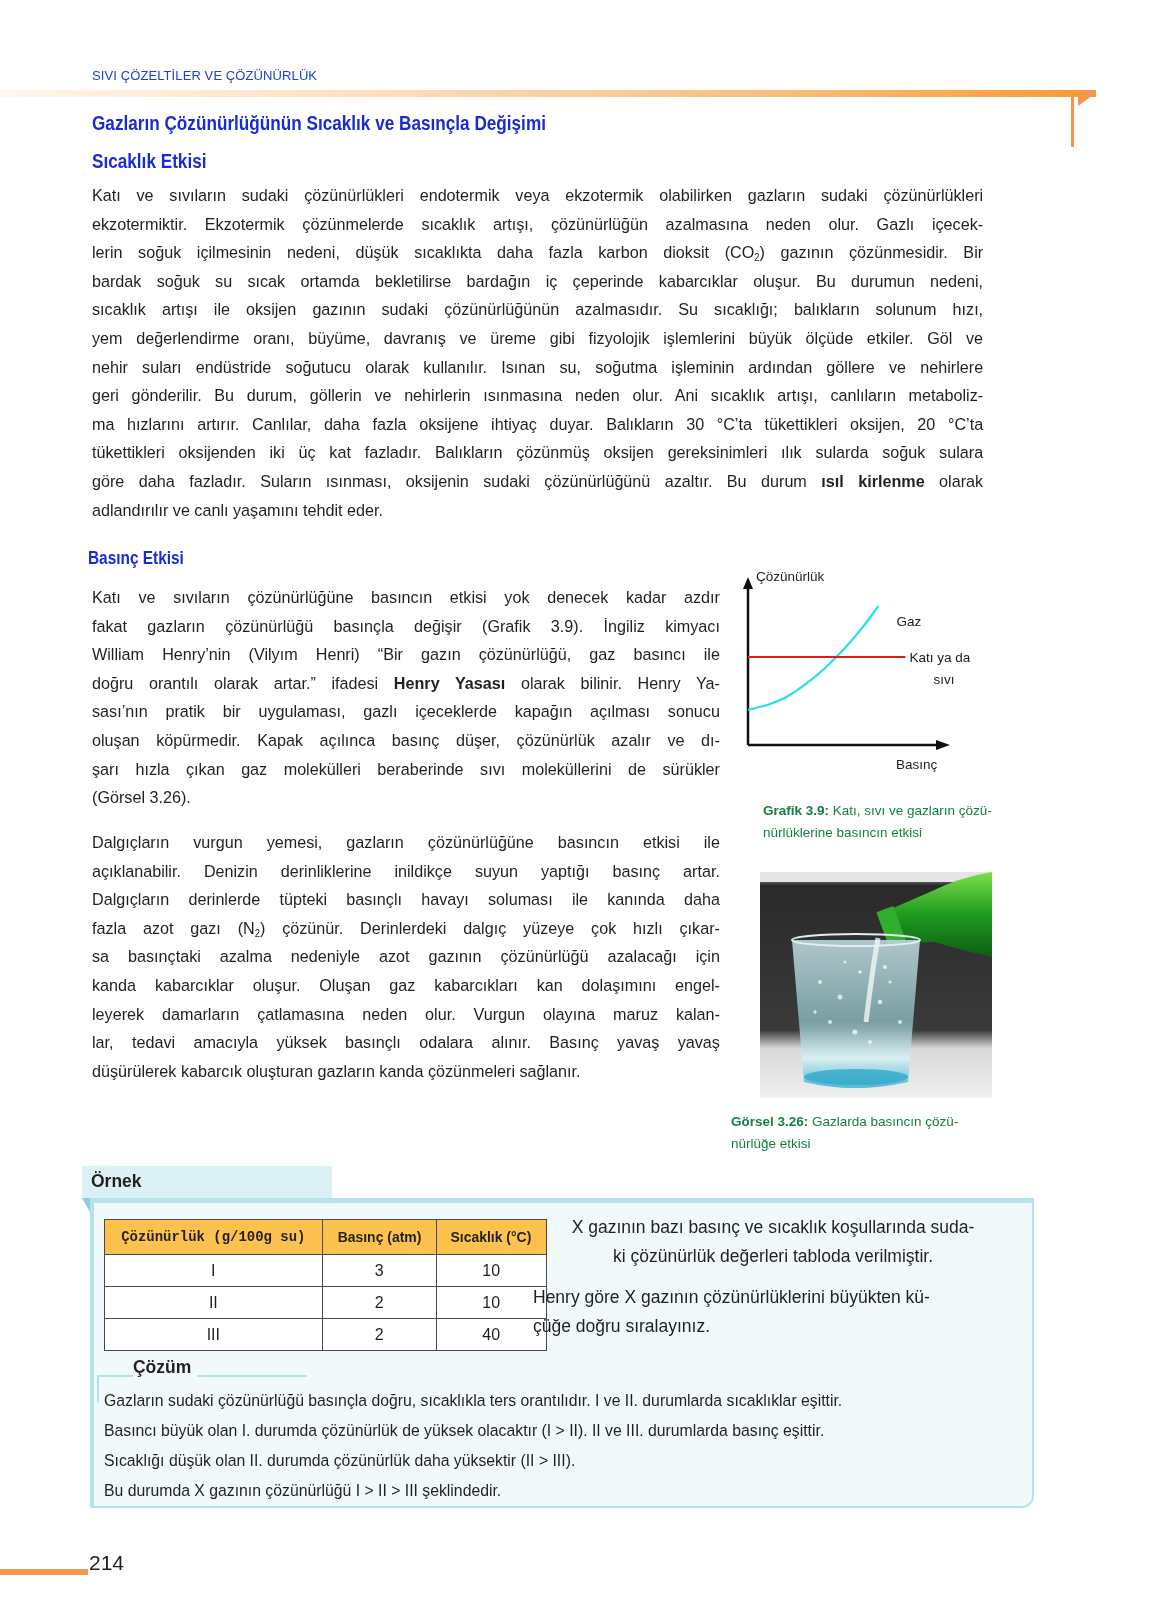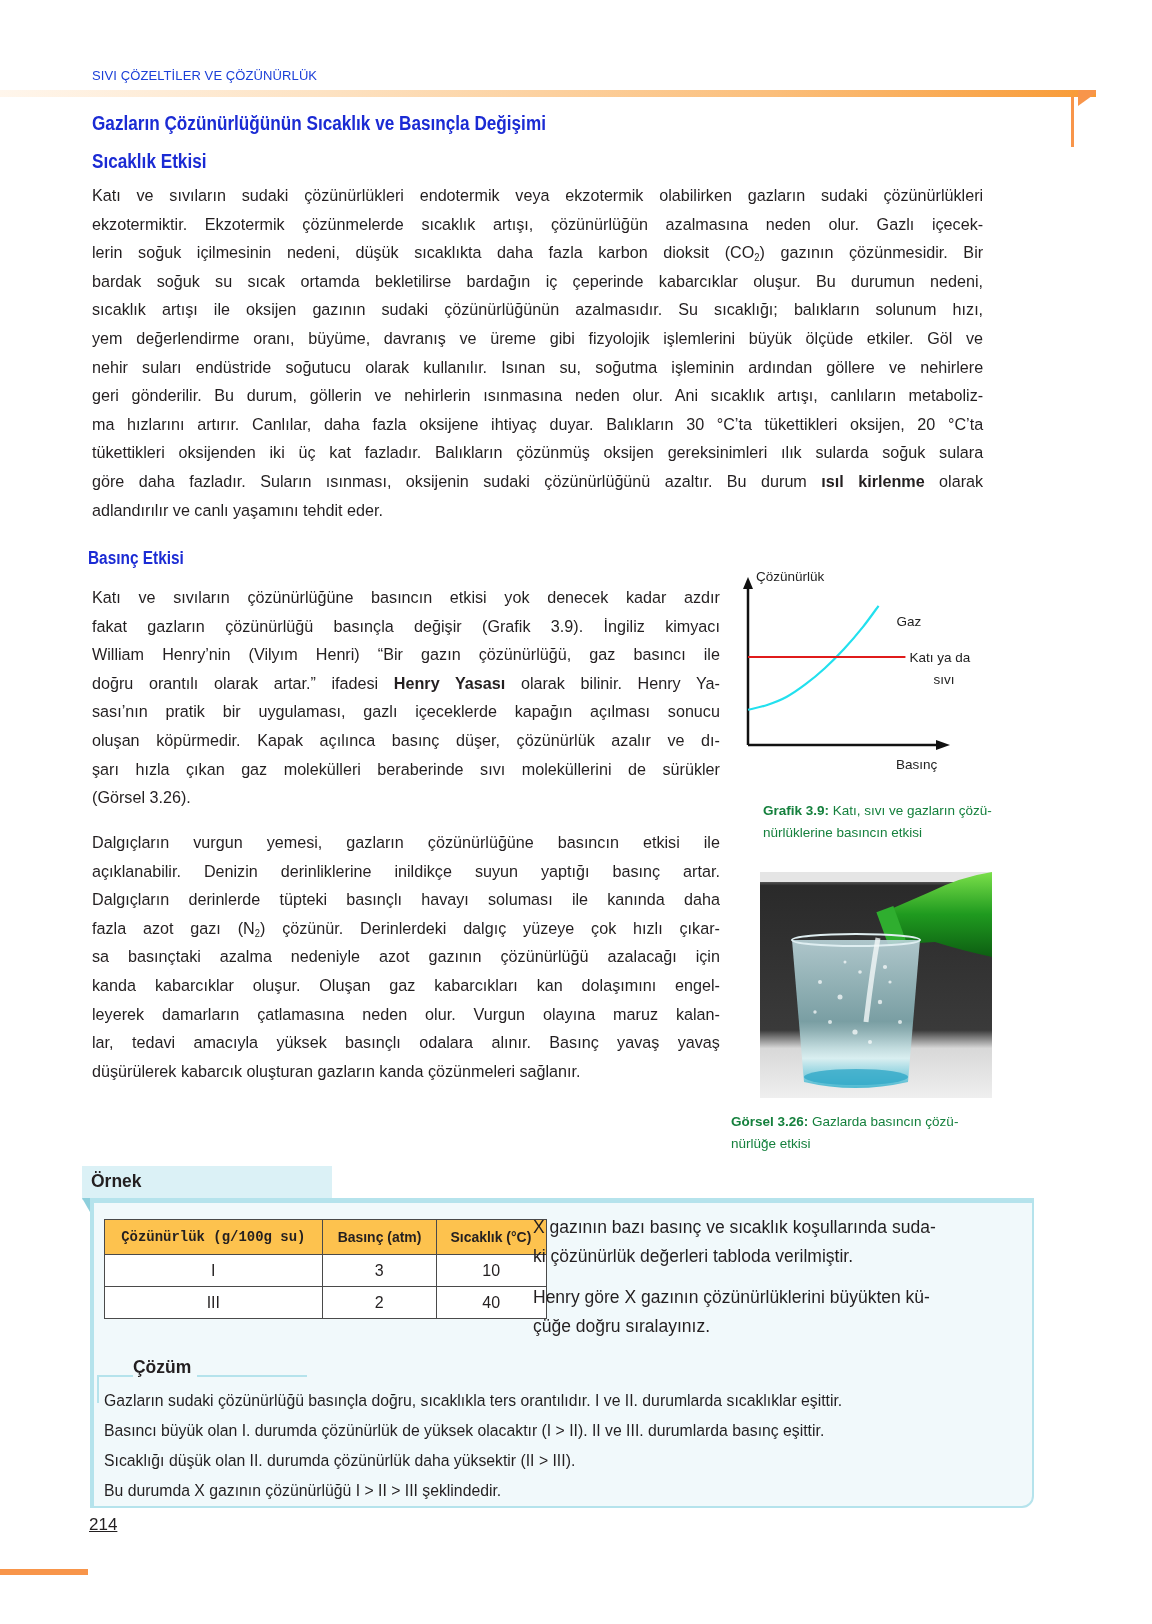--- a/index.html
+++ b/index.html
@@ -42,30 +42,30 @@
                border-right:2px solid #b5e3ec; border-radius:0 0 12px 0; box-sizing:border-box; }
   .ornek-notch { left:82px; top:1198px; width:0; height:0; border-left:8px solid transparent;
                  border-top:14px solid #8ecfdc; }
   table.data { position:absolute; left:104px; top:1219px; border-collapse:collapse;
                font-size:15.5px; background:#fff; }
   table.data th { background:#fdc24e; font-weight:bold; height:34px; padding:0 6px;
                   border:1.5px solid #4a4a4a; white-space:nowrap; }
   table.data th span { display:inline-block; transform:scaleX(0.9); }
   table.data td { height:29px; border:1.5px solid #4a4a4a; text-align:center; font-size:16px; }
   .c1 { width:176px;font-family:Liberation Mono, monospace; } .c2 { width:101px;text-decoration:underline; } .c3 { width:97px; }
-  .q { left:533px; top:1213px; width:480px; font-size:17.5px; line-height:29px; }
+  .q { left:533px; top:1213px; width:480px; font-size:17.5px; line-height:29px;text-align:center; }
   .q2 { left:533px; top:1283px; width:480px; font-size:17.5px; line-height:29px; }
   .cozum-label { left:133px; top:1356px; font-size:19px; font-weight:bold;
                  transform:scaleX(0.92); transform-origin:left; }
   .cozum-rule-l { left:97px; top:1375px; width:36px; height:2px; background:#b5e3ec; }
   .cozum-rule-r { left:197px; top:1375px; width:110px; height:2px; background:#b5e3ec; }
   .cozum-rule-v { left:97px; top:1375px; width:2px; height:28px; background:#b5e3ec; }
   .cozum-text { left:104px; top:1386px; width:920px; font-size:16.8px; line-height:30px; }
   .cozum-text .line { display:block; white-space:nowrap; }
-  .page-num { left:89px; top:1515px; font-size:17px;text-decoration:underline; }
+  .page-num { left:89px; top:1551px; font-size:21px; }
   .page-bar { left:0; top:1569px; width:88px; height:6px; background:#f8954a; }
 </style>
 </head>
 <body>
 
 <div class="abs running-head">SIVI ÇÖZELTİLER VE ÇÖZÜNÜRLÜK</div>
 <div class="abs head-bar"></div>
 <svg class="abs head-corner" viewBox="0 0 18 18">
   <polygon points="0,0 18,0 18,3 0,16" fill="#f8954a"></polygon>
 </svg>
@@ -198,20 +198,25 @@
       <th class="c3"><span>Sıcaklık (°C)</span></th>
     </tr>
   </thead>
   <tbody>
     <tr>
       <td>I</td>
       <td>3</td>
       <td>10</td>
     </tr>
     <tr>
+      <td>II</td>
+      <td>2</td>
+      <td>10</td>
+    </tr>
+    <tr>
       <td>III</td>
       <td>2</td>
       <td>40</td>
     </tr>
   </tbody>
 </table>
 
 <div class="abs q">
   <span>X gazının bazı basınç ve sıcaklık koşullarında suda-</span><br>
   <span>ki çözünürlük değerleri tabloda verilmiştir.</span>

